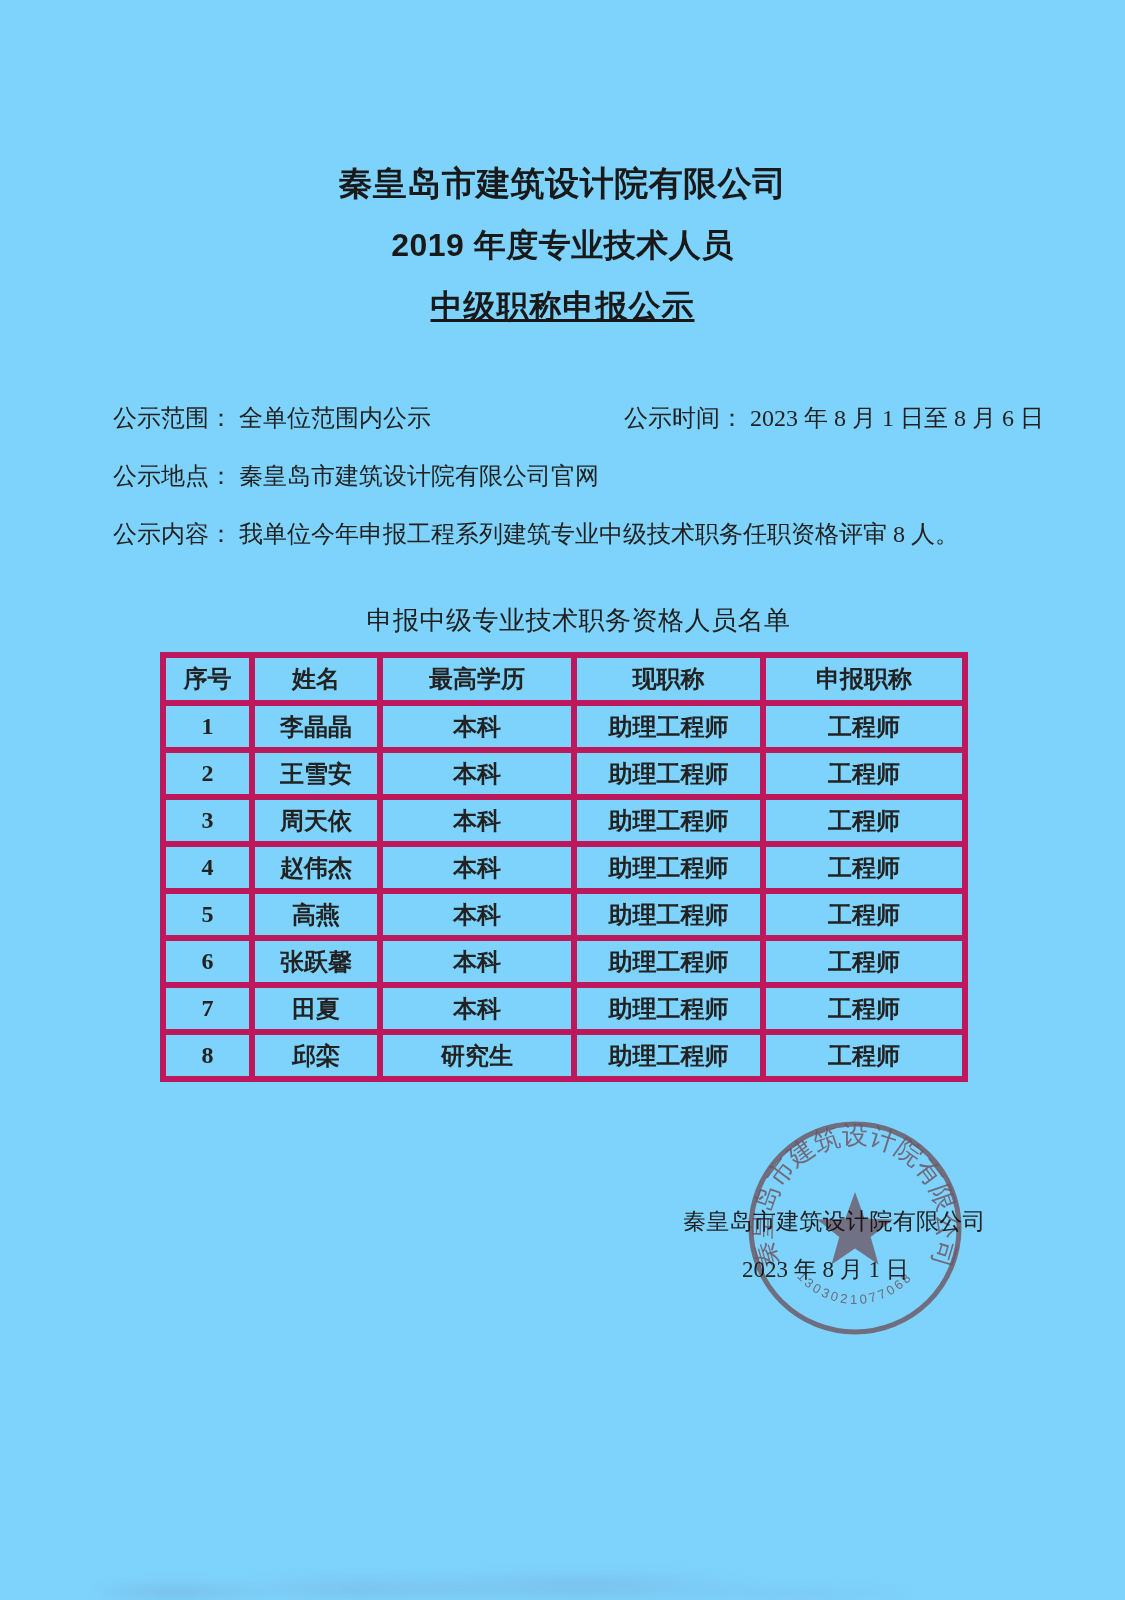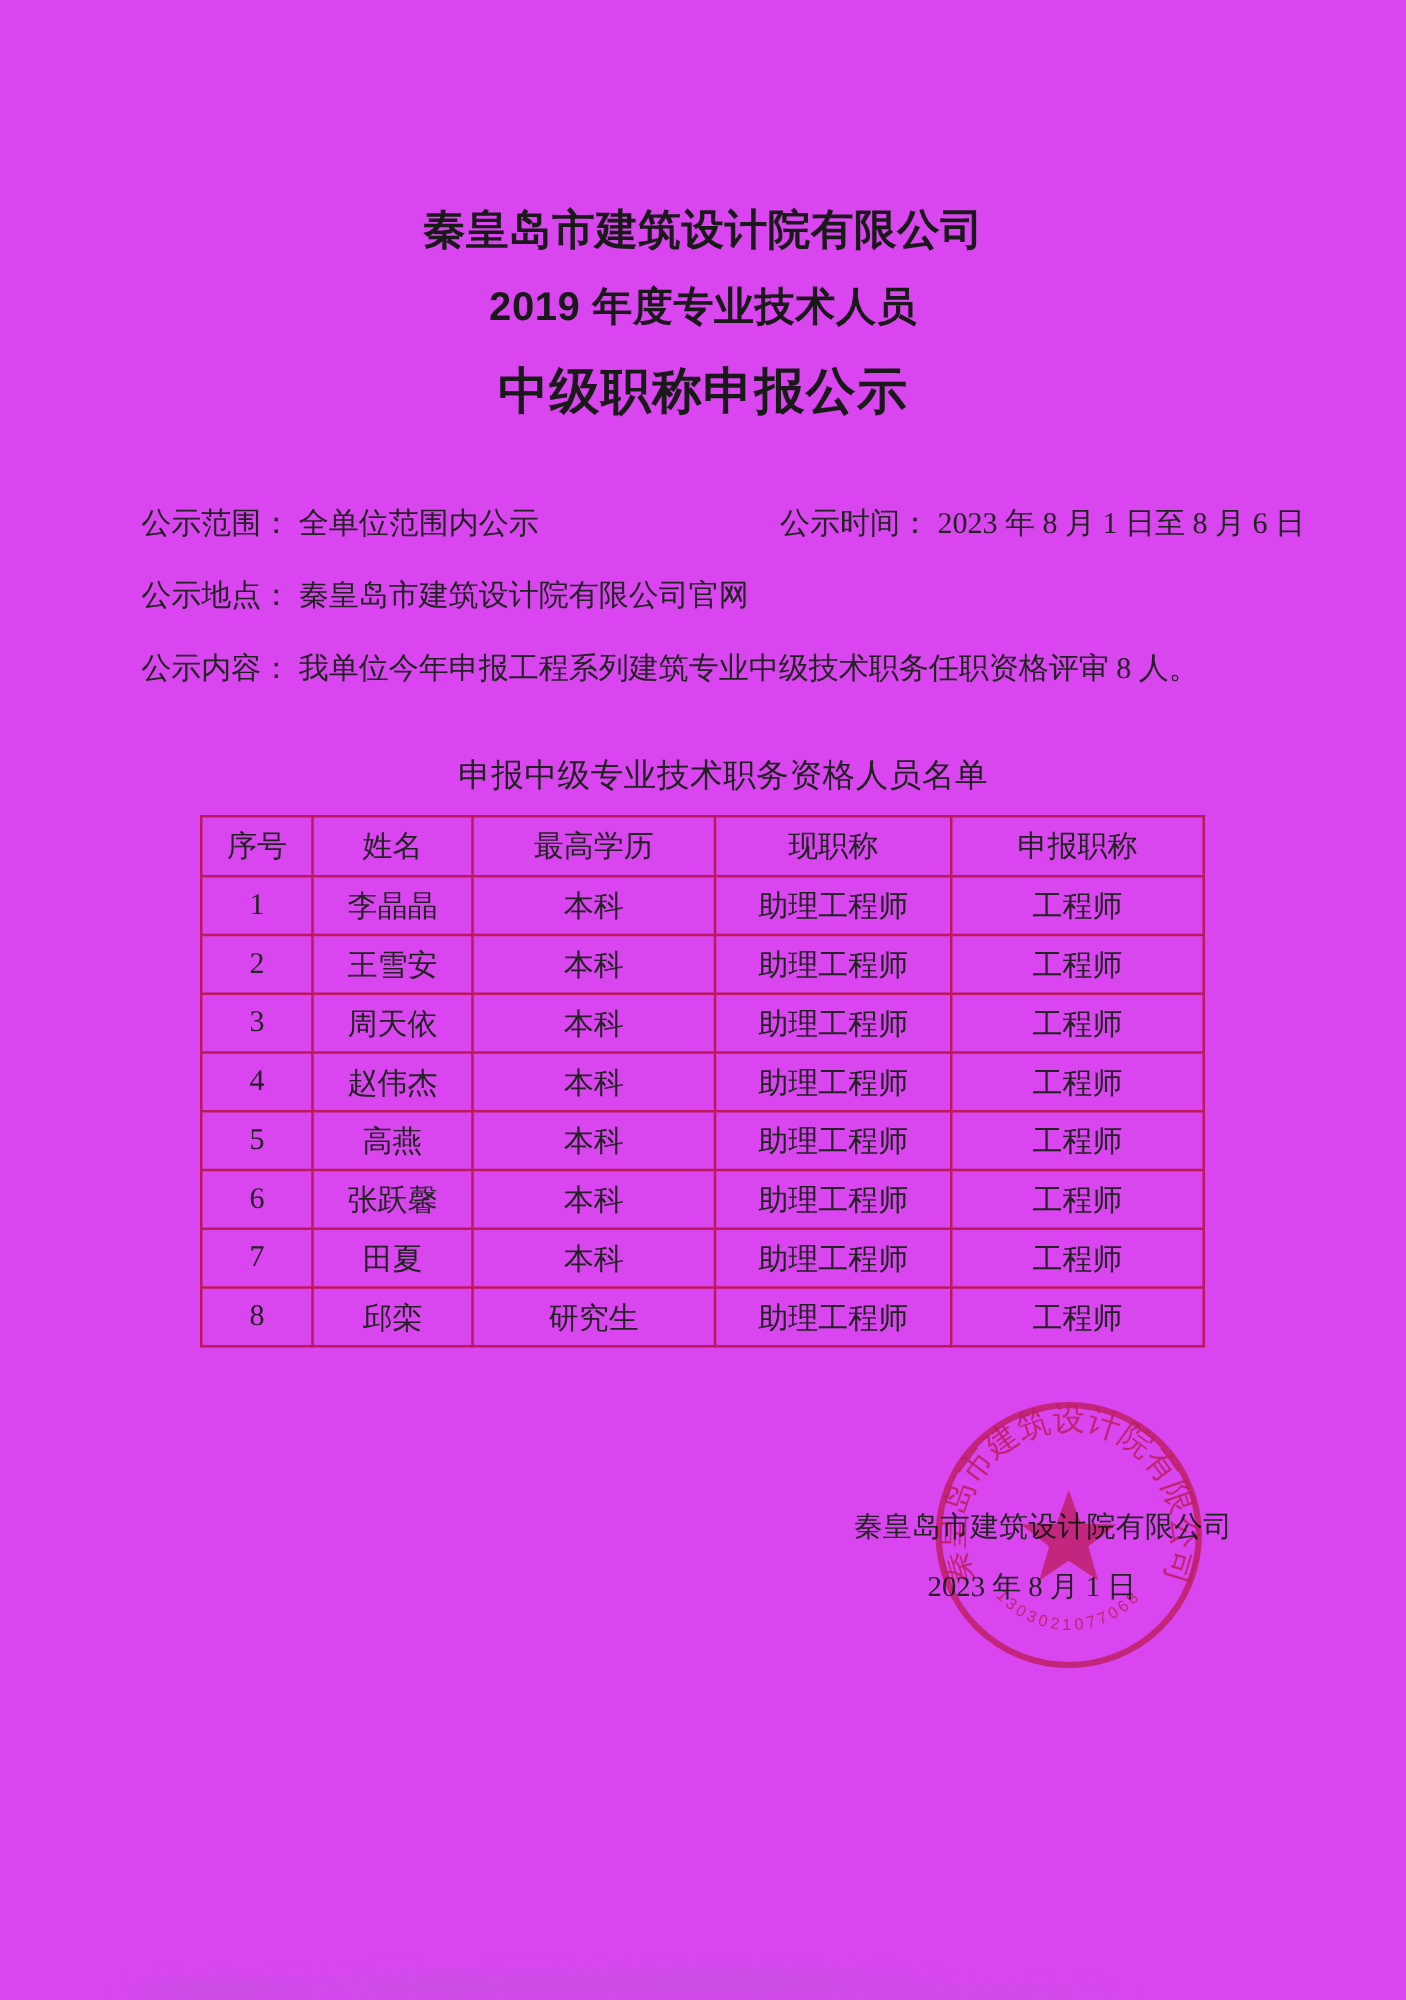--- a/index.html
+++ b/index.html
@@ -1,38 +1,38 @@
 <!DOCTYPE html>
 <html><head>
 <meta charset="utf-8">
 <style>
   html, body { margin: 0; padding: 0; background: #e8e8e8; }
   .page {
     position: relative;
     width: 1125px;
     height: 1600px;
     margin: 0 auto;
-    background: #d946ef;
+    background: #7dd3fc;
     overflow: hidden;
     font-family: "Liberation Serif", "DejaVu Serif", serif;
     color: #1f1f1f;
   }
   
   .doc-title {
     position: absolute;
     left: 0; right: 0;
     text-align: center;
     font-family: "Liberation Sans", "DejaVu Sans", sans-serif;
     font-weight: bold;
     color: #191919;
     white-space: nowrap;
   }
   .doc-title.l1 { top: 161px; font-size: 34px; letter-spacing: 0.5px; }
   .doc-title.l2 { top: 224px; font-size: 32px; letter-spacing: 0.5px; }
-  .doc-title.l3 { top: 285px; font-size: 40px; letter-spacing: 1px; }
+  .doc-title.l3 { top: 285px; font-size: 32px; letter-spacing: 1px; text-decoration: underline; }
 
   
   .meta {
     position: absolute;
     font-size: 24px;
     white-space: nowrap;
     color: #222;
   }
   .meta .label { margin-right: 6px; }
 
@@ -52,24 +52,24 @@
     position: absolute;
     left: 160px;
     top: 652px;
     width: 802px;
     border-collapse: collapse;
     table-layout: fixed;
     font-size: 24px;
     color: #222;
   }
   table.applicants th, table.applicants td {
-    border: 2px solid #be185d;
+    border: 6px solid #be185d;
     text-align: center;
     vertical-align: middle;
-    font-weight: normal;
+    font-weight: bold;
     padding: 0;
     overflow: hidden;
     white-space: nowrap;
   }
   table.applicants thead tr { height: 48px; }
   table.applicants tbody tr { height: 47px; }
 
   
   .sig-company {
     position: absolute;

